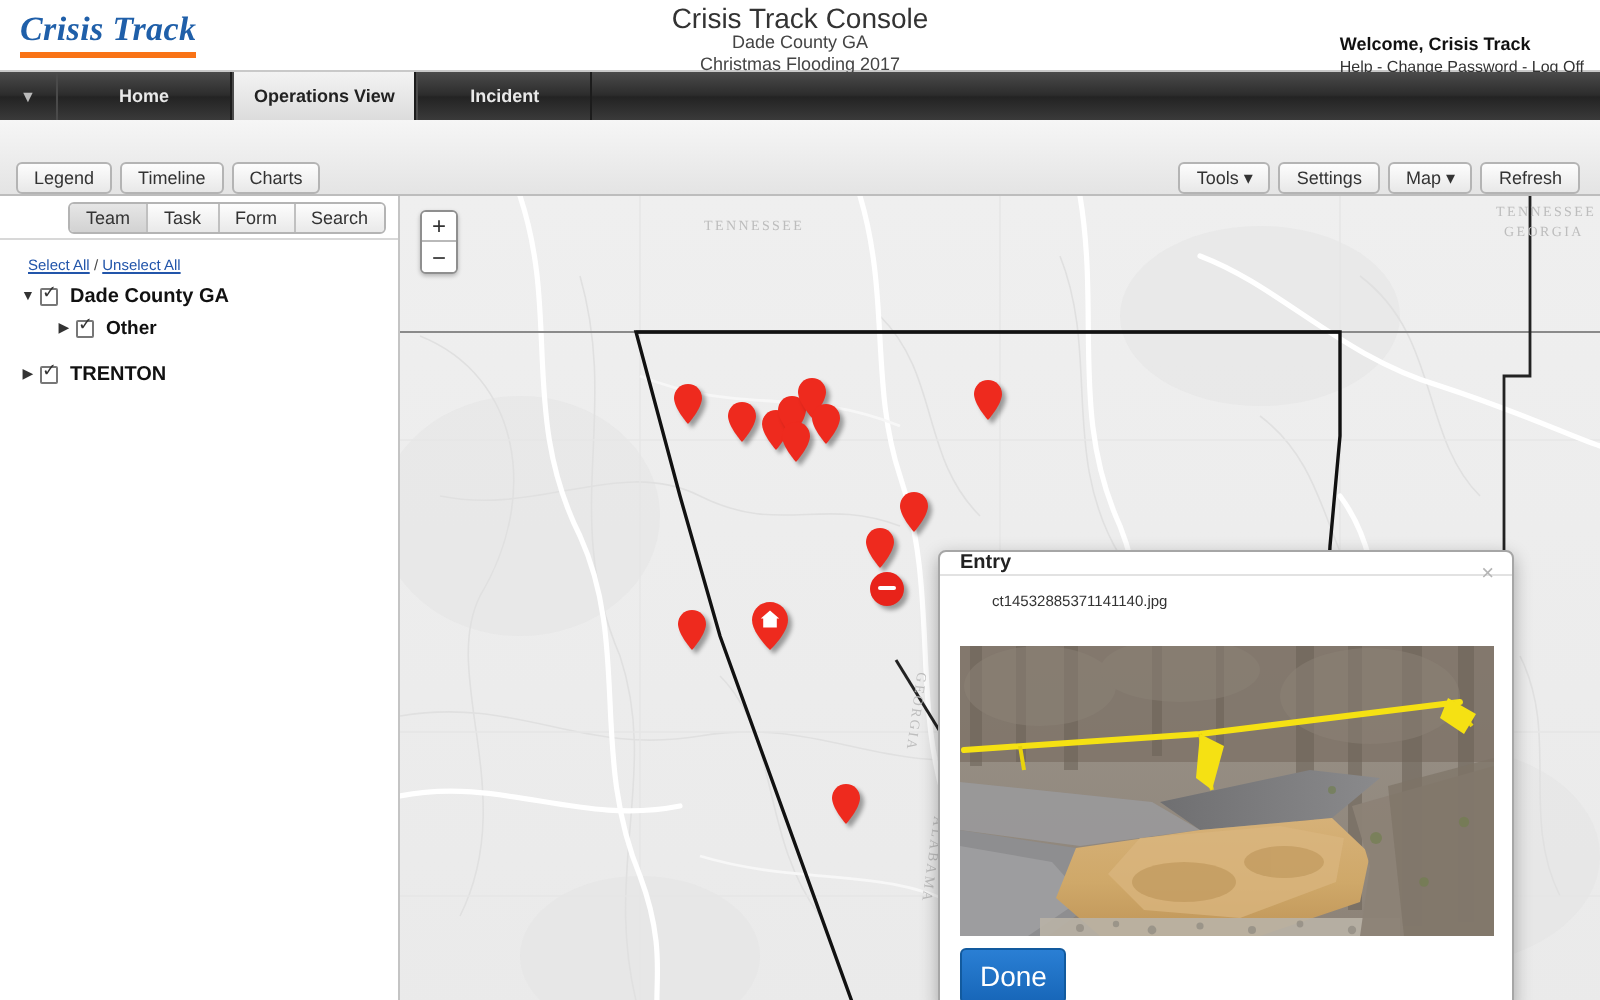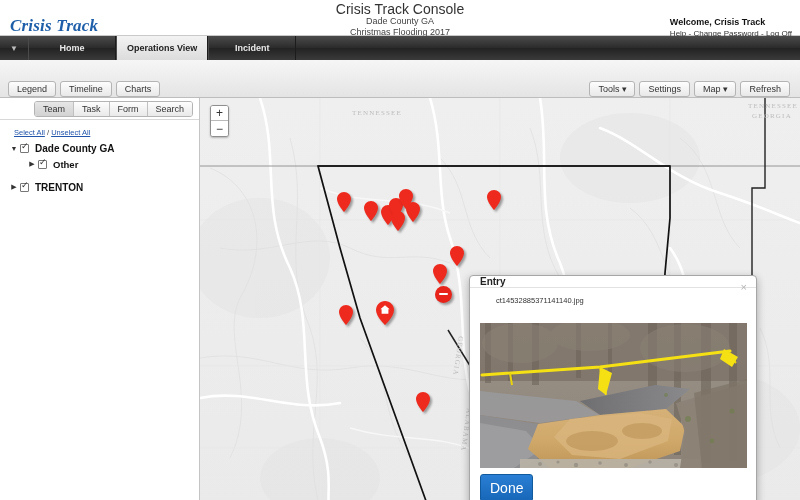--- a/index.html
+++ b/index.html
@@ -12,21 +12,21 @@
   }
 
   
   .topbar {
     position: relative;
     height: 36px;
     background: #ffffff;
     border-bottom: 1px solid #c9c9c9;
   }
   .brand {
-    position: absolute; left: 10px; top: 16px;
+    position: absolute; left: 10px; top: 5px;
     font-family: "Liberation Serif", serif;
     font-style: italic; font-weight: bold;
     font-size: 17px; color: #1f5fa9;
     letter-spacing: .2px;
     border-bottom: 3px solid #f97316;
     padding-bottom: 1px;
   }
   .console-title {
     position: absolute; left: 0; right: 0; top: 2px;
     text-align: center;

